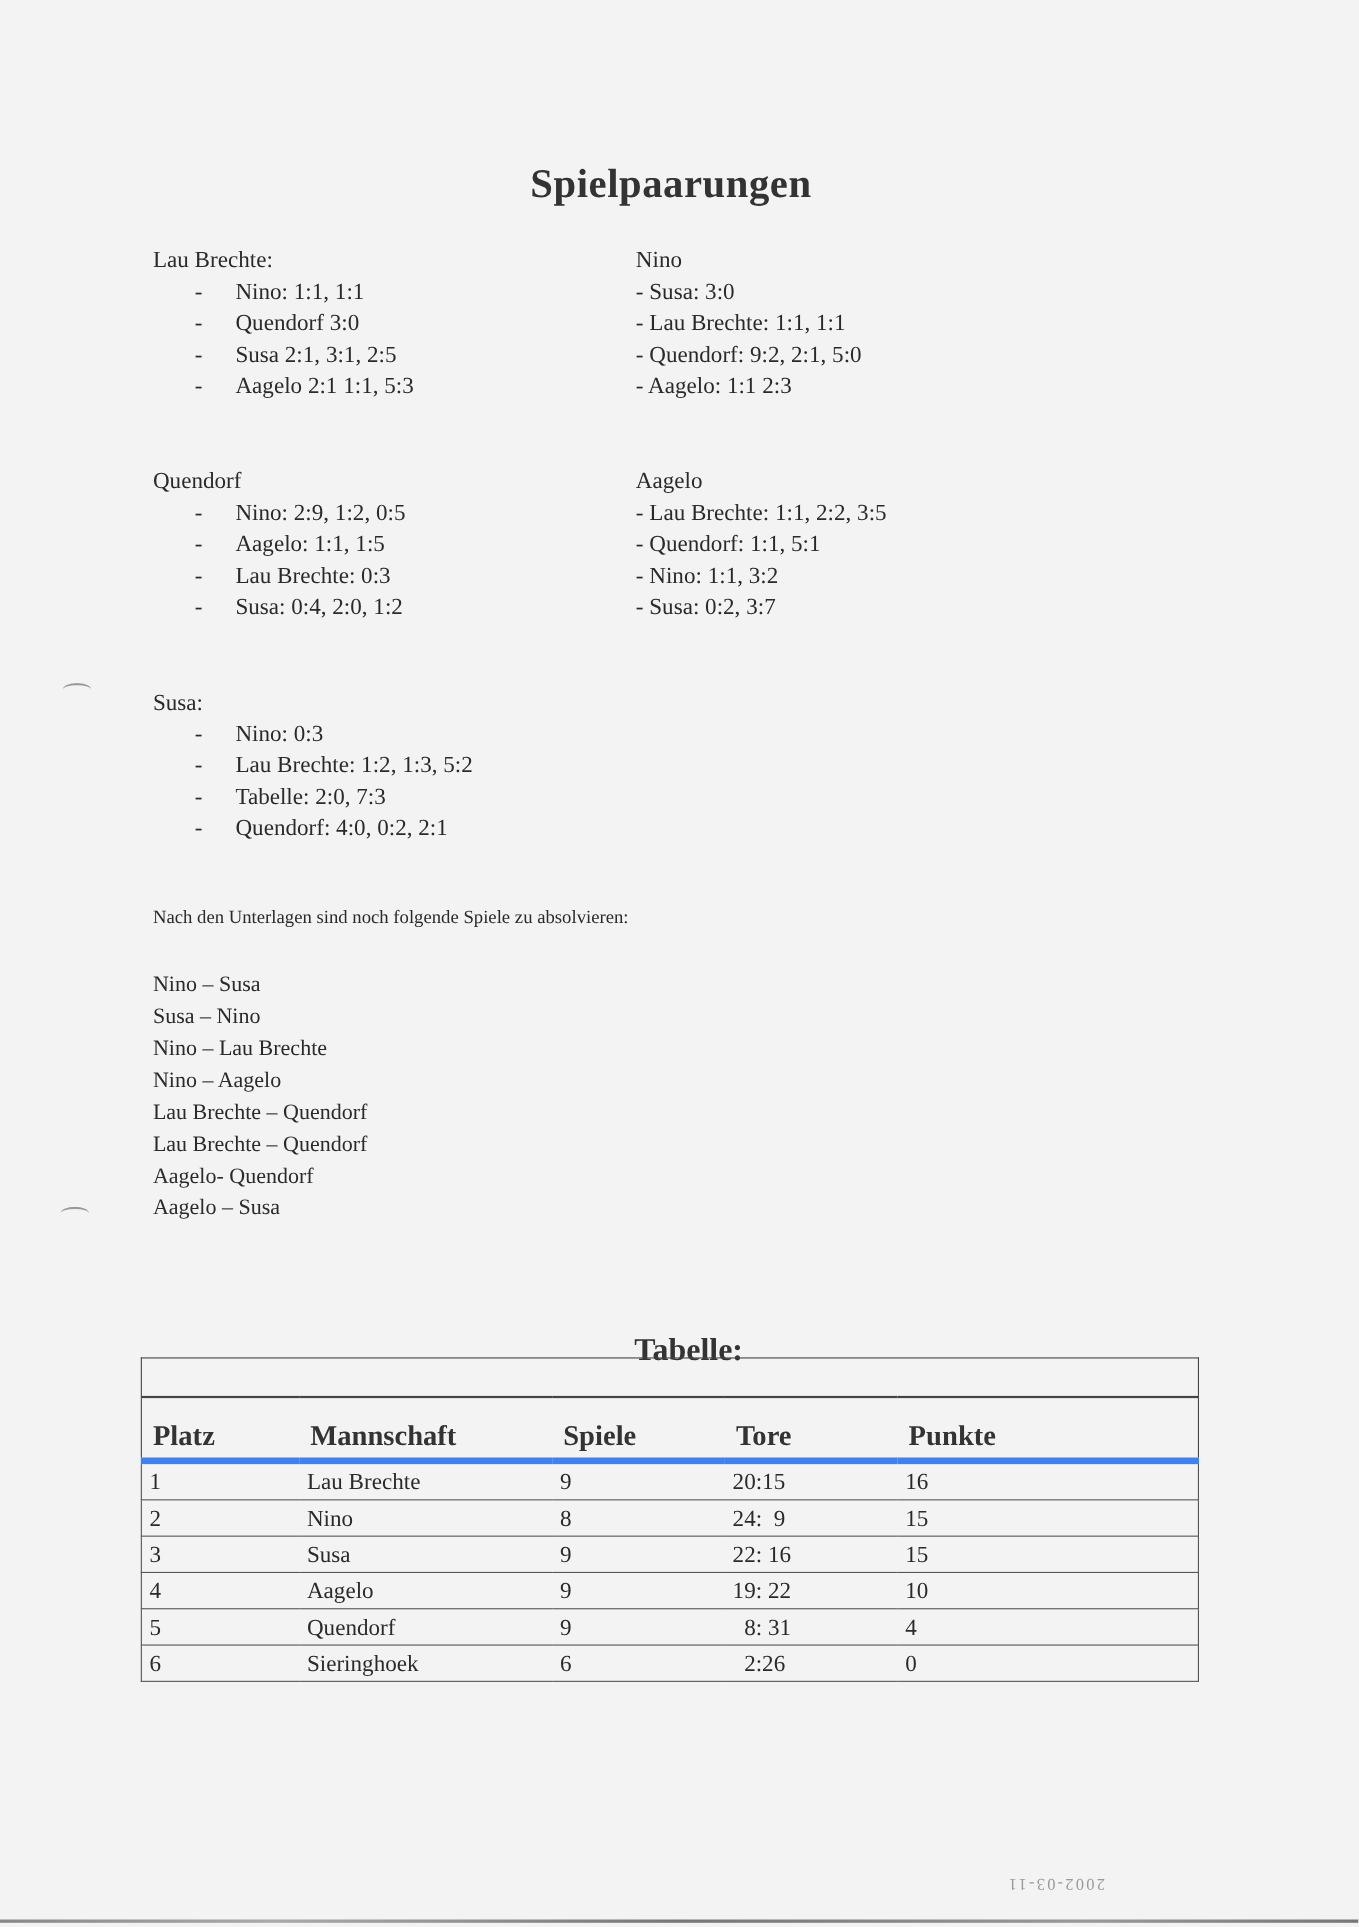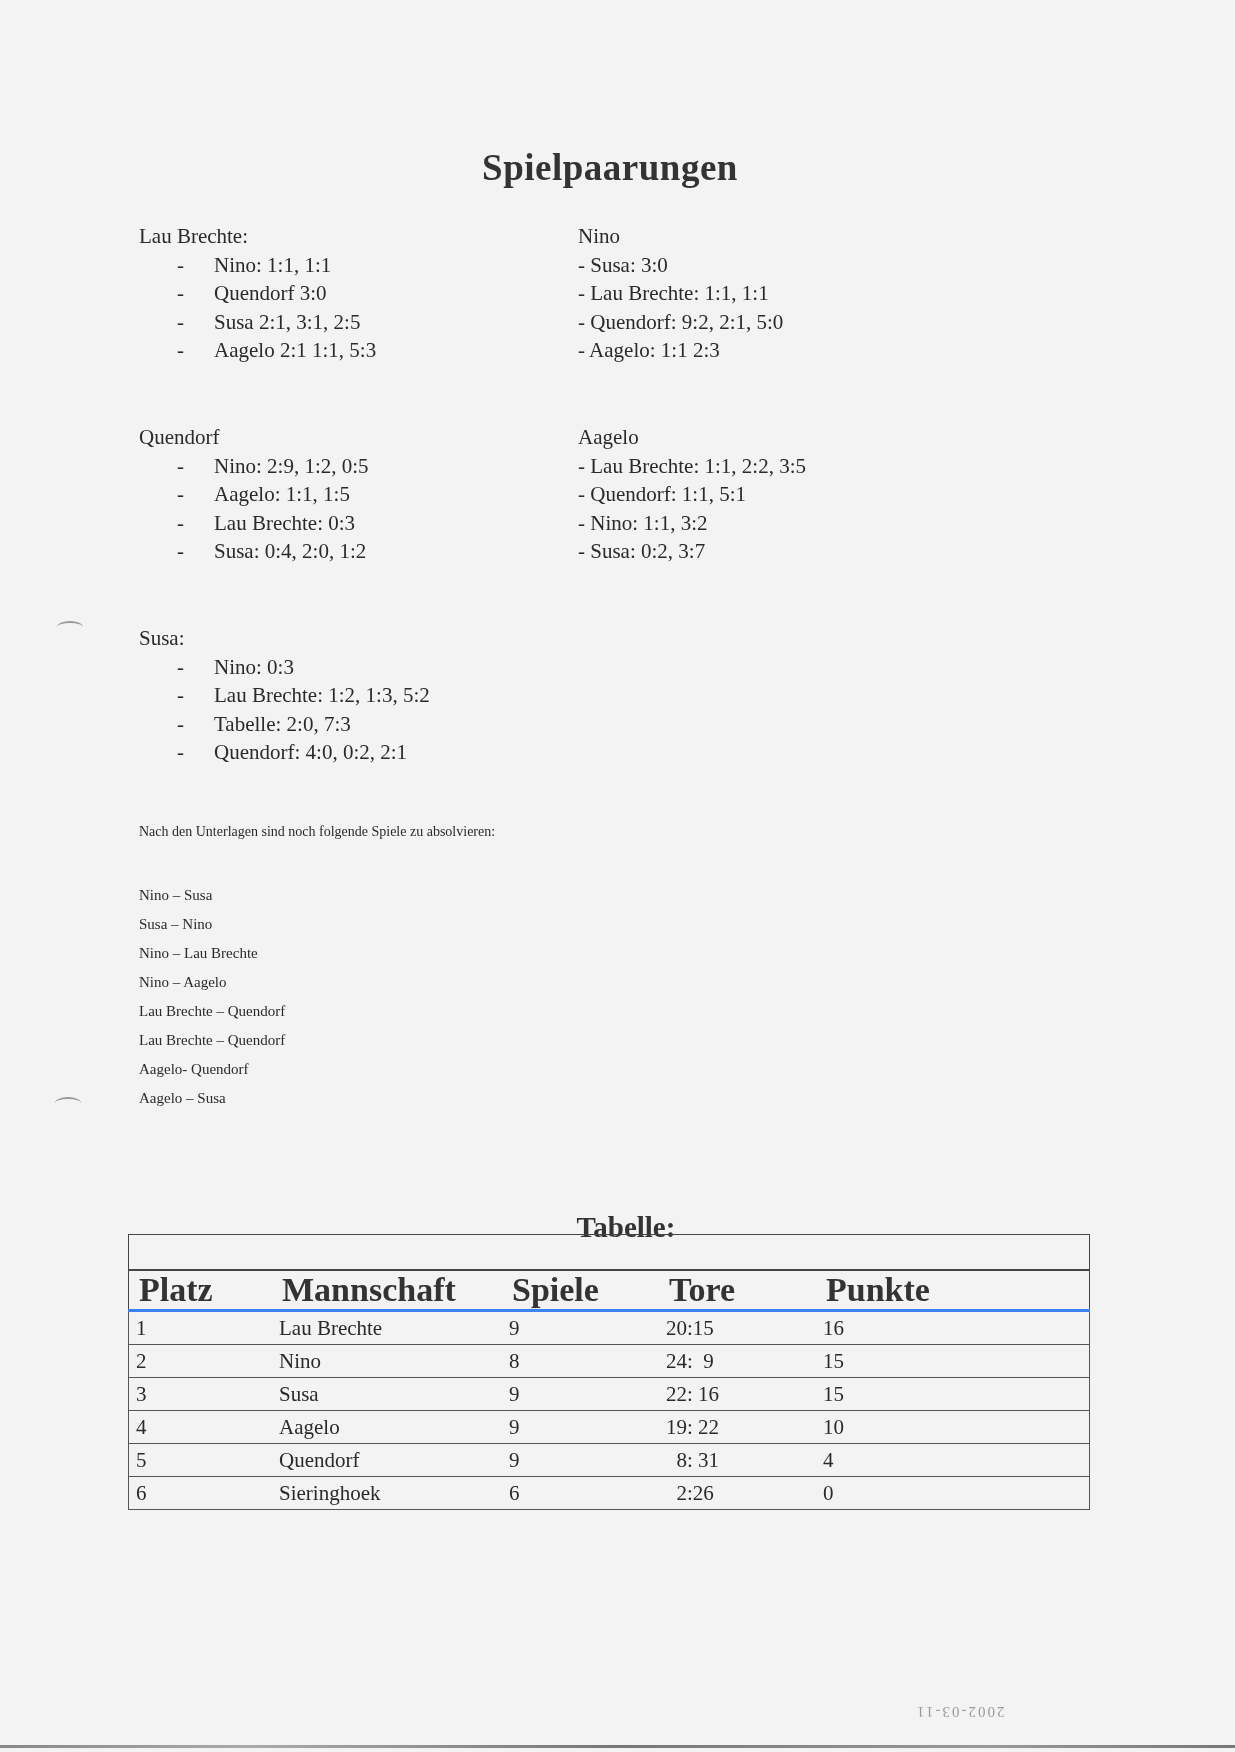--- a/index.html
+++ b/index.html
@@ -56,27 +56,27 @@
     }
     .block ul.plain {
       list-style: none;
       margin: 0;
       padding: 0;
     }
     .note {
       position: absolute;
       left: 139px;
       top: 824px;
-      font-size: 14px;
+      font-size: 17px;
     }
     .remaining {
       position: absolute;
       left: 139px;
       top: 881px;
-      font-size: 15px;
+      font-size: 20px;
       line-height: 29px;
     }
     .remaining ul {
       list-style: none;
       margin: 0;
       padding: 0;
     }
     .table-title {
       position: absolute;
       left: 0;
@@ -98,26 +98,26 @@
       border: 1.5px solid #444;
       border-bottom: none;
     }
     table.standings {
       border-collapse: collapse;
       width: 962px;
       font-size: 21px;
     }
     table.standings th {
       text-align: left;
-      font-size: 34px;
+      font-size: 26px;
       font-weight: bold;
       height: 38px;
-      padding: 0 0 0 10px;
+      padding: 16px 0 0 10px;
       border-top: 2px solid #444;
-      border-bottom: 3px solid #3b82f6;
+      border-bottom: 6px solid #3b82f6;
       color: #333;
     }
     table.standings th:first-child { border-left: 1.5px solid #444; }
     table.standings th:last-child { border-right: 1.5px solid #444; }
     table.standings td {
       height: 32px;
       padding: 0 0 0 7px;
       border-bottom: 1.5px solid #555;
       vertical-align: middle;
     }

